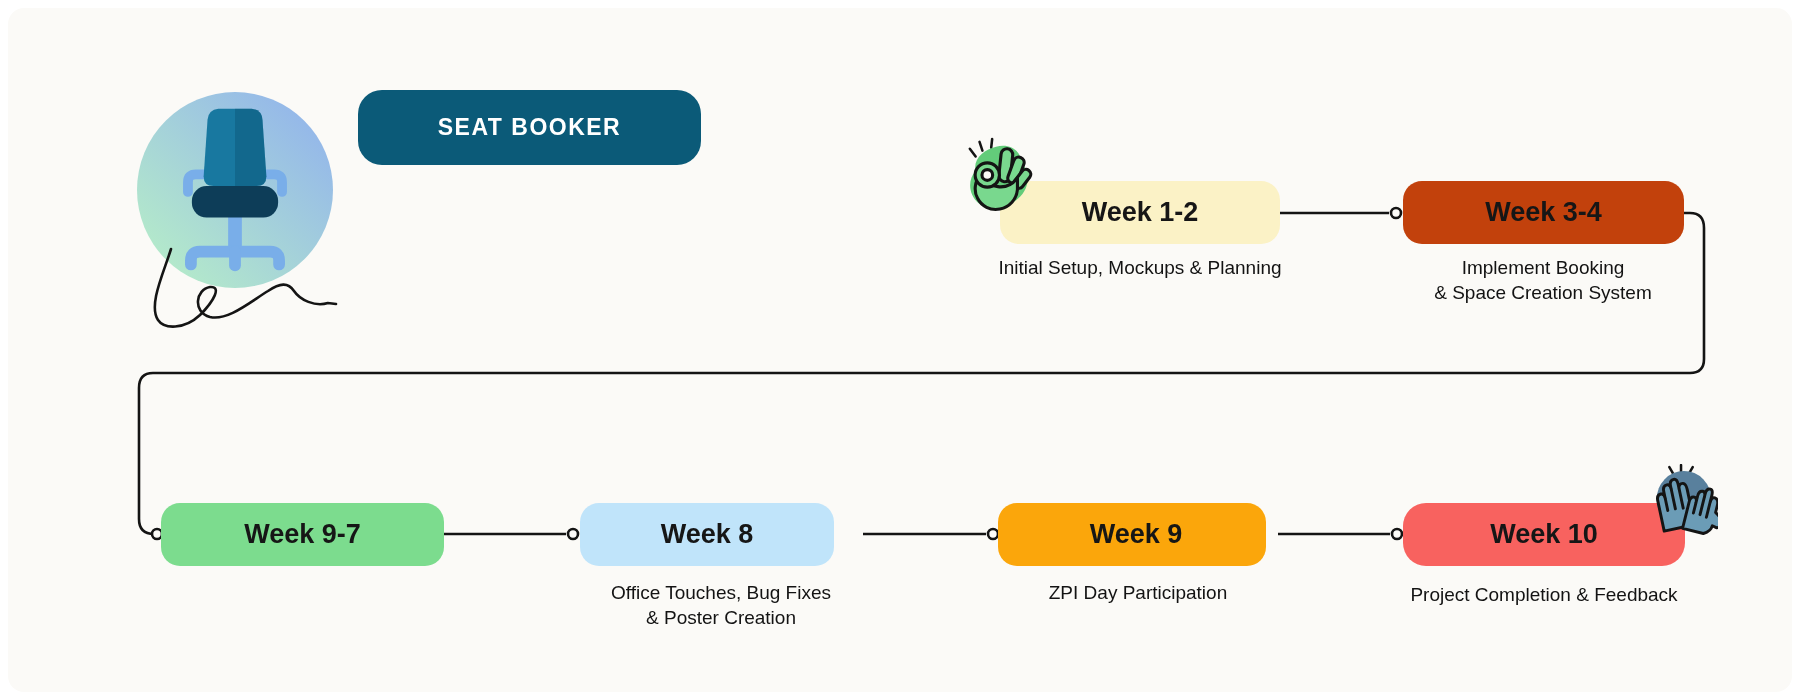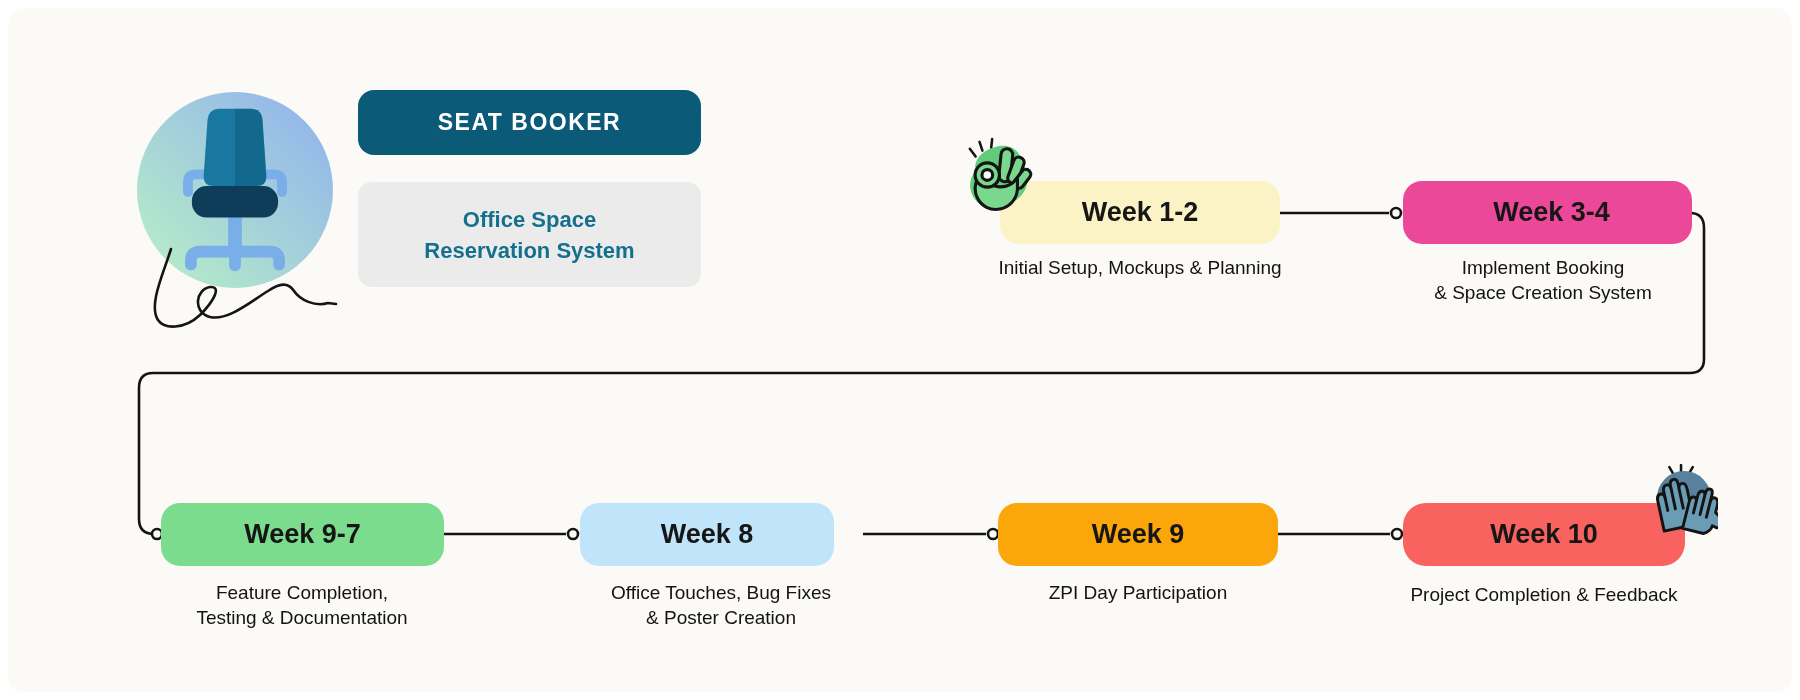--- a/index.html
+++ b/index.html
@@ -9,39 +9,39 @@
   .canvas{position:absolute;left:8px;top:8px;right:8px;bottom:8px;
           border-radius:16px;}
   .abs{position:absolute;}
 
   
   .logo-circle{left:137px;top:92px;width:196px;height:196px;border-radius:50%;
                display:flex;align-items:center;justify-content:center;}
   .squiggle{left:125px;top:240px;}
 
   
-  .banner{left:358px;top:90px;width:343px;height:65px;border-radius:16px;
+  .banner{left:358px;top:90px;width:343px;height:75px;border-radius:24px;
           display:flex;align-items:center;justify-content:center;}
   .banner-text{font-size:23px;font-weight:700;letter-spacing:1.5px;}
   .subtitle{left:358px;top:182px;width:343px;height:105px;border-radius:14px;
             display:flex;flex-direction:column;align-items:center;justify-content:center;}
   .subtitle-line{font-size:22px;font-weight:700;line-height:31px;text-align:center;}
 
   
   .connector-svg{left:0;top:0;}
 
   
   .week-box{height:63px;border-radius:19px;display:flex;align-items:center;
             justify-content:center;}
   .week-label{font-size:27px;font-weight:800;color:#161616;}
   .pos-w12{left:1000px;top:181px;width:280px;}
   .pos-w34{left:1403px;top:181px;width:281px;}
   .pos-w57{left:161px;top:503px;width:283px;}
   .pos-w8 {left:580px;top:503px;width:254px;}
-  .pos-w9 {left:998px;top:503px;width:280px;}
+  .pos-w9 {left:998px;top:503px;width:260px;padding-left:8px;}
   .pos-w10{left:1403px;top:503px;width:282px;}
 
   
   .caption{width:420px;text-align:center;color:#131313;}
   .cap-line{display:block;font-size:19px;font-weight:400;line-height:25px;}
   .pos-c12{left:930px;top:255px;}
   .pos-c34{left:1333px;top:255px;}
   .pos-c57{left:92px;top:580px;}
   .pos-c8 {left:511px;top:580px;}
   .pos-c9 {left:928px;top:580px;}
@@ -71,44 +71,40 @@
       </g>
     </svg>
   </div>
   <svg class="squiggle abs" width="220" height="100" viewBox="0 0 220 100">
     <path d="M 46,9 C 39,32 23,65 33,80 C 39,89 59,90 75,75 C 89,61 97,46 85,47 C 71,49 67,72 85,77 C 103,81 125,62 143,51 C 155,43 163,42 169,51 C 175,60 190,67 203,63 L 211,64" fill="none" stroke-width="2.6" stroke-linecap="round" style="stroke: rgb(20, 20, 20);"></path>
   </svg>
 
   <div class="banner abs" style="background-color: rgb(11, 90, 120);">
     <span class="banner-text" style="color: rgb(255, 255, 255);">SEAT BOOKER</span>
   </div>
-  <div class="subtitle abs" style="background-color: rgb(235, 235, 235);">
-    <span class="subtitle-line" style="color: rgb(21, 112, 142);">Office Space</span>
-    <span class="subtitle-line" style="color: rgb(21, 112, 142);">Reservation System</span>
-  </div>
 
   <svg class="connector-svg abs" width="1800" height="700" viewBox="0 0 1800 700">
     <g fill="none" stroke-width="2.6">
       <path d="M 1280,213 H 1389" style="stroke: rgb(20, 20, 20);"></path>
       <path d="M 1684,213 H 1690 Q 1704,213 1704,228 V 359 Q 1704,373 1690,373 H 153 Q 139,373 139,388 V 519 Q 139,534 154,534" style="stroke: rgb(20, 20, 20);"></path>
       <path d="M 444,534 H 566" style="stroke: rgb(20, 20, 20);"></path>
       <path d="M 863,534 H 986" style="stroke: rgb(20, 20, 20);"></path>
       <path d="M 1278,534 H 1390" style="stroke: rgb(20, 20, 20);"></path>
       <circle cx="1396" cy="213" r="5" fill="#fcfbf8" style="stroke: rgb(20, 20, 20);"></circle>
       <circle cx="157" cy="534" r="5" fill="#fcfbf8" style="stroke: rgb(20, 20, 20);"></circle>
       <circle cx="573" cy="534" r="5" fill="#fcfbf8" style="stroke: rgb(20, 20, 20);"></circle>
       <circle cx="993" cy="534" r="5" fill="#fcfbf8" style="stroke: rgb(20, 20, 20);"></circle>
       <circle cx="1397" cy="534" r="5" fill="#fcfbf8" style="stroke: rgb(20, 20, 20);"></circle>
     </g>
   </svg>
 
   <div class="week-box abs pos-w12" style="background-color: rgb(251, 242, 198);">
     <span class="week-label">Week 1-2</span>
   </div>
-  <div class="week-box abs pos-w34" style="background-color: #ec4899; padding-left: 8px;">
+  <div class="week-box abs pos-w34" style="background-color: #c2410c;">
     <span class="week-label">Week 3-4</span>
   </div>
   <div class="week-box abs pos-w57" style="background-color: rgb(124, 220, 142);">
     <span class="week-label">Week 9-7</span>
   </div>
   <div class="week-box abs pos-w8" style="background-color: rgb(192, 228, 250);">
     <span class="week-label">Week 8</span>
   </div>
   <div class="week-box abs pos-w9" style="background-color: rgb(251, 166, 11);">
     <span class="week-label">Week 9</span>
@@ -116,24 +112,20 @@
   <div class="week-box abs pos-w10" style="background-color: rgb(248, 98, 95); border-radius: 23px;">
     <span class="week-label">Week 10</span>
   </div>
 
   <div class="caption abs pos-c12">
     <span class="cap-line">Initial Setup, Mockups &amp; Planning</span>
   </div>
   <div class="caption abs pos-c34">
     <span class="cap-line">Implement Booking</span>
     <span class="cap-line">&amp; Space Creation System</span>
-  </div>
-  <div class="caption abs pos-c57">
-    <span class="cap-line">Feature Completion,</span>
-    <span class="cap-line">Testing &amp; Documentation</span>
   </div>
   <div class="caption abs pos-c8">
     <span class="cap-line">Office Touches, Bug Fixes</span>
     <span class="cap-line">&amp; Poster Creation</span>
   </div>
   <div class="caption abs pos-c9">
     <span class="cap-line">ZPI Day Participation</span>
   </div>
   <div class="caption abs pos-c10">
     <span class="cap-line">Project Completion &amp; Feedback</span>

